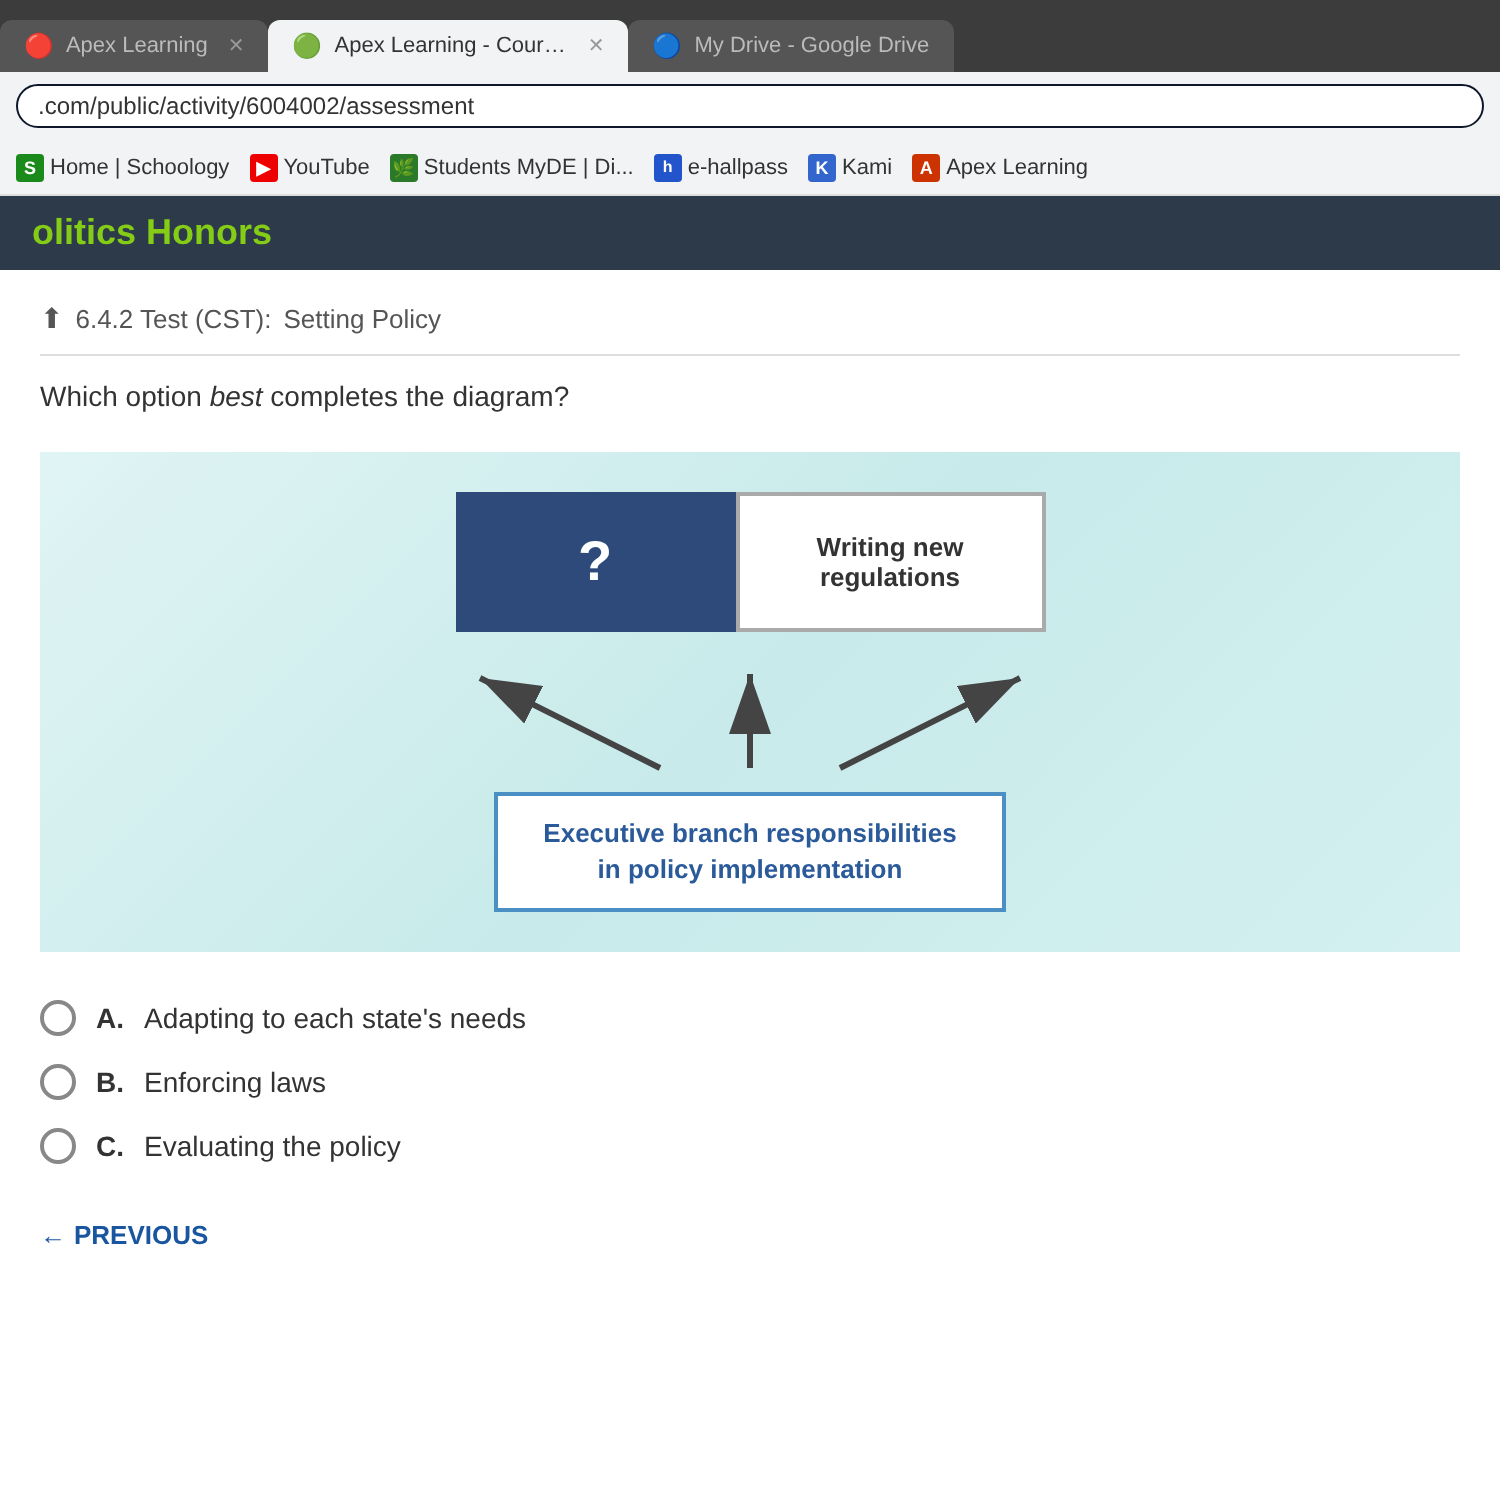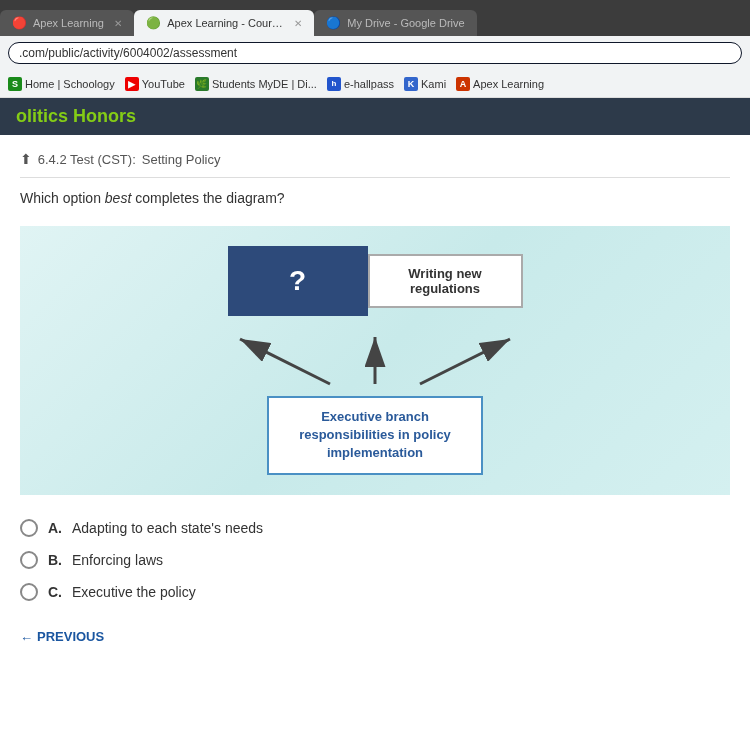--- a/index.html
+++ b/index.html
@@ -33,27 +33,27 @@
     .question-text { font-size: 14px; color: #333; margin-bottom: 20px; }
     .question-text em { font-style: italic; font-weight: normal; }
 
     
     .diagram-area { background: linear-gradient(135deg, #e0f4f4 0%, #c8eaea 50%, #d4f0f0 100%); border: none; padding: 20px; margin-bottom: 20px; position: relative; }
 
     .diagram-top-row { display: flex; align-items: center; justify-content: center; gap: 0; margin-bottom: 10px; }
 
     .diagram-box-unknown { background: #2d4a7a; color: #fff; width: 140px; height: 70px; display: flex; align-items: center; justify-content: center; font-size: 28px; font-weight: bold; border: none; }
 
-    .diagram-box-text { background: #fff; border: 2px solid #aaa; width: 155px; height: 54px; display: flex; align-items: center; justify-content: center; text-align: center; font-size: 13px; font-weight: bold; color: #333; padding: 6px; }
+    .diagram-box-text { background: #fff; border: 2px solid #aaa; width: 155px; height: 70px; display: flex; align-items: center; justify-content: center; text-align: center; font-size: 13px; font-weight: bold; color: #333; padding: 6px; }
 
     .diagram-arrows-area { position: relative; display: flex; justify-content: center; align-items: center; height: 70px; }
 
     .arrows-svg { display: block; }
 
-    .diagram-bottom-box { background: #fff; border: 2px solid #4a90c4; color: #2a5a9a; text-align: center; font-size: 13px; font-weight: bold; padding: 10px 20px; width: 216px; margin: 0 auto; line-height: 1.4; }
+    .diagram-bottom-box { background: #fff; border: 2px solid #4a90c4; color: #2a5a9a; text-align: center; font-size: 13px; font-weight: bold; padding: 10px 20px; width: 256px; margin: 0 auto; line-height: 1.4; }
 
     
     .answer-options { padding: 4px 0; }
     .answer-option { display: flex; align-items: center; gap: 10px; margin-bottom: 14px; font-size: 14px; color: #333; }
     .radio-circle { width: 18px; height: 18px; border-radius: 50%; border: 2px solid #888; flex-shrink: 0; background: #fff; }
 
     .nav-link { display: flex; align-items: center; gap: 4px; color: #1a56a0; font-size: 13px; font-weight: bold; margin-top: 10px; cursor: pointer; }
   </style>
 </head>
 <body>
@@ -162,21 +162,21 @@
       <span>Adapting to each state's needs</span>
     </div>
     <div class="answer-option">
       <div class="radio-circle"></div>
       <span><strong>B.</strong></span>
       <span>Enforcing laws</span>
     </div>
     <div class="answer-option">
       <div class="radio-circle"></div>
       <span><strong>C.</strong></span>
-      <span>Executive the policy</span>
+      <span>Evaluating the policy</span>
     </div>
   </div>
 
   <div class="nav-link">
     <span>←</span>
     <span>PREVIOUS</span>
   </div>
 </div>
 
 </body></html>

